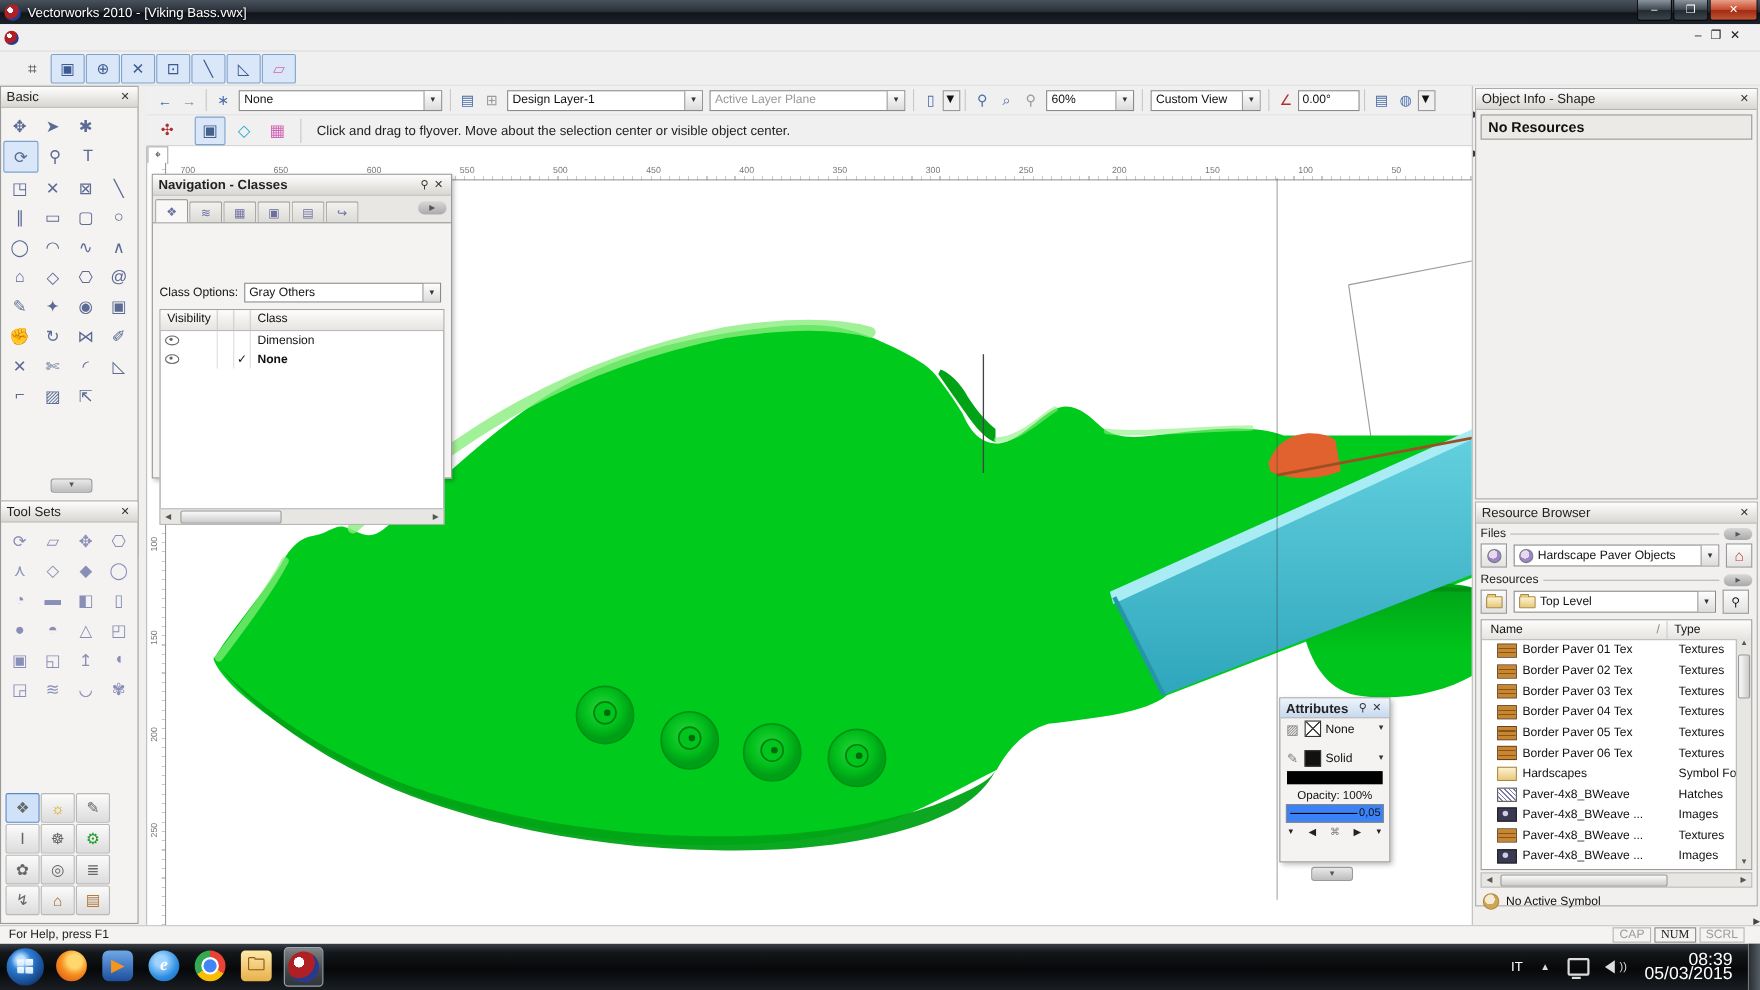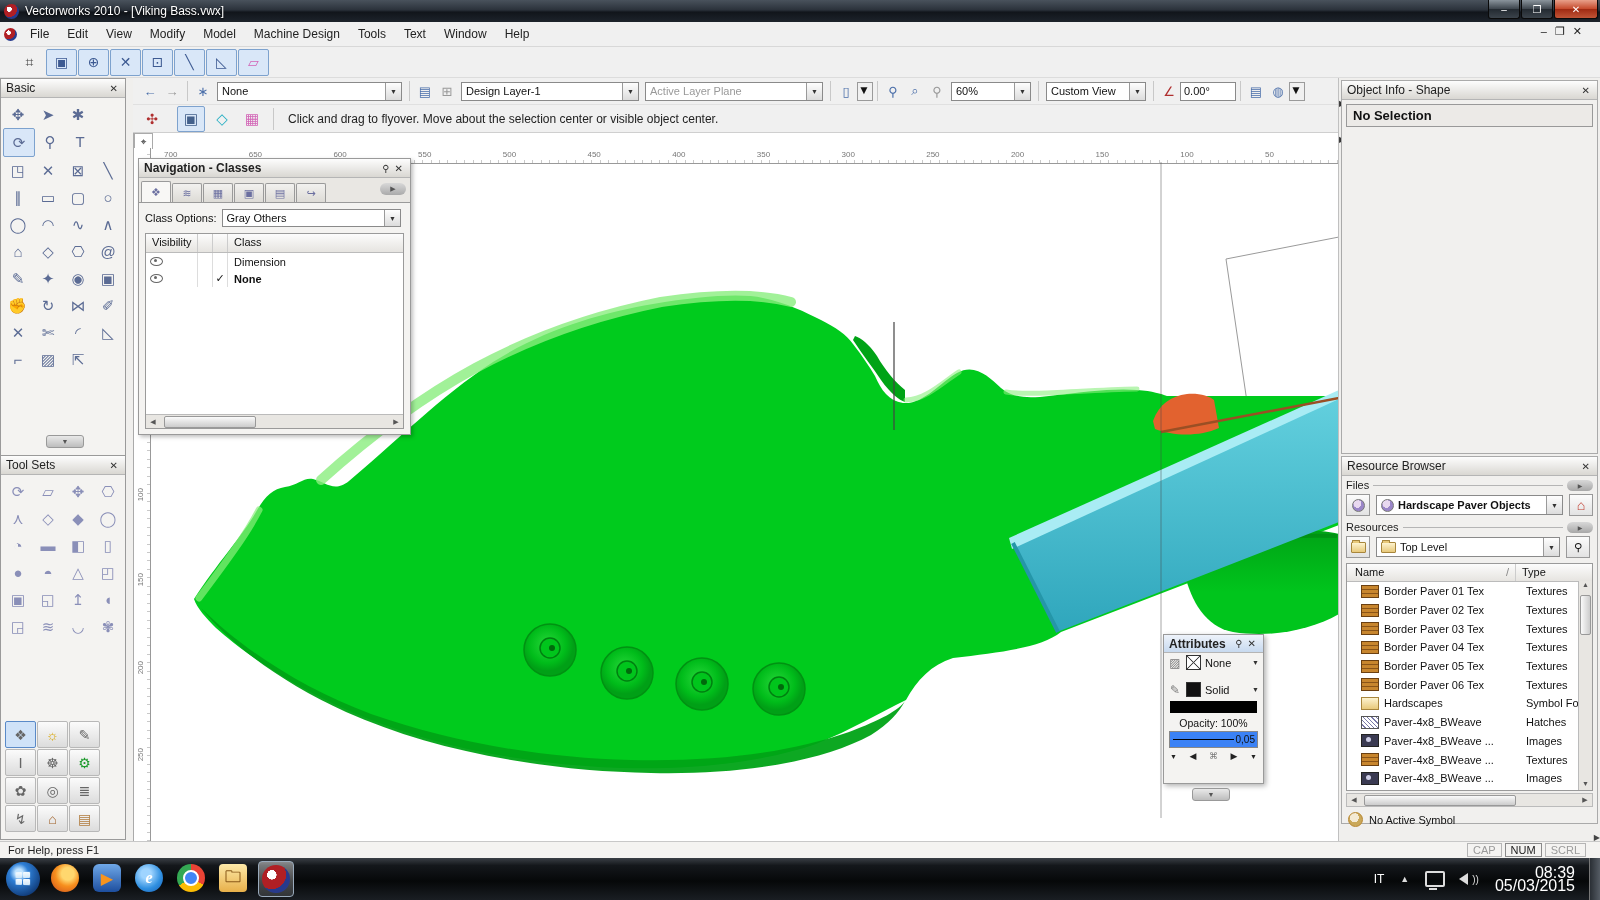--- a/index.html
+++ b/index.html
@@ -98,21 +98,21 @@
   .scene{position:absolute;left:17px;top:15px;}
   
   .navpal{left:138px;top:158px;width:273px;height:277px;box-shadow:2px 2px 4px rgba(0,0,0,.25);}
   .navtabs{display:flex;align-items:flex-end;height:22px;border-bottom:1px solid #9a9a9a;background:#e9e7e3;padding:2px 2px 0 2px;}
   .navtab{width:28px;height:18px;border:1px solid #9a9a9a;border-bottom:none;margin-right:1px;
     background:linear-gradient(#f2f1ef,#dddbd6);display:flex;align-items:center;justify-content:center;
     font-size:11px;color:#6b6fa0;border-radius:2px 2px 0 0;}
   .navtab[data-sel="true"]{background:#f8f7f5;height:20px;}
   .navmore{margin-left:auto;width:26px;height:12px;border-radius:6px;background:linear-gradient(#d8d8d8,#aaa);
     display:flex;align-items:center;justify-content:center;font-size:7px;color:#555;}
-  .clsopts{display:flex;align-items:center;padding:6px 6px 4px 6px;font-size:11px;}
+  .clsopts{display:flex;align-items:center;padding:6px 6px 4px 6px;font-size:11px;margin-top:48px;}
   .clsopts .dd{flex:1;height:18px;}
   .navtable{margin:2px 6px;border:1px solid #9a9a9a;background:#fff;height:196px;position:relative;box-sizing:border-box;}
   .nthead{display:flex;height:18px;border-bottom:1px solid #bbb;background:linear-gradient(#fcfcfc,#e6e4e0);font-size:11px;}
   .nthead .c1{width:52px;padding:2px 0 0 6px;box-sizing:border-box;border-right:1px solid #ccc;}
   .nthead .c2{width:14px;border-right:1px solid #ccc;}
   .nthead .c3{width:14px;border-right:1px solid #ccc;}
   .nthead .c4{flex:1;padding:2px 0 0 6px;}
   .ntrow{display:flex;height:17px;font-size:11px;align-items:center;}
   .ntrow .c1{width:52px;display:flex;justify-content:flex-start;padding-left:4px;box-sizing:border-box;border-right:1px solid #ddd;height:100%;align-items:center;}
   .ntrow .c2{width:14px;border-right:1px solid #ddd;height:100%;}
@@ -189,21 +189,21 @@
   .reshscroll{margin:2px 4px;height:14px;background:#e8e6e2;border:1px solid #bbb;display:flex;align-items:center;box-sizing:border-box;}
   .noactive{display:flex;align-items:center;font-size:11px;padding:3px 6px;}
   .nosym{width:13px;height:13px;border-radius:50%;margin-right:6px;border:1px solid #b8862e;
     background:radial-gradient(circle at 40% 35%,#f4ead4 0 40%,#caa85a 41% 100%);}
   
   .statusbar{position:absolute;left:0;top:841px;width:1600px;height:17px;background:#f4f3f1;
     border-top:1px solid #c8c8c8;display:flex;align-items:center;font-size:11px;box-sizing:border-box;}
   .statusbar .help{margin-left:8px;color:#222;}
   .inds{margin-left:auto;display:flex;align-items:center;margin-right:14px;}
   .ind{border:1px solid #b5b5b5;padding:0 5px;margin-left:3px;color:#9a9a9a;font-size:11px;background:#f4f3f1;}
-  .ind.on{color:#222;border-color:#8a8a8a;}
+  .ind.on{color:#222;border-color:#8a8a8a;font-family:Liberation Serif, serif;}
   
   .taskbar{position:absolute;left:0;top:858px;width:1600px;height:42px;
     background:linear-gradient(#3a3f45 0%,#14171b 18%,#060809 55%,#1a1e23 100%);display:flex;align-items:center;}
   .orb{width:34px;height:34px;border-radius:50%;margin-left:6px;
     background:radial-gradient(circle at 38% 32%,#bfe3ff 0 12%,#2e7fd6 30%,#123f7e 75%,#0a2246 100%);
     display:flex;align-items:center;justify-content:center;}
   .winflag{width:16px;height:14px;display:grid;grid-template-columns:7px 7px;grid-template-rows:6px 6px;gap:1px;transform:perspective(40px) rotateY(-14deg);}
   .winflag i{background:linear-gradient(#f6fbff,#cfe6f8);border-radius:1px;}
   .tbicon{width:34px;height:34px;margin-left:8px;border-radius:4px;display:flex;align-items:center;justify-content:center;}
   .tbicon .g{width:28px;height:28px;border-radius:50%;display:flex;align-items:center;justify-content:center;color:#fff;font-weight:bold;font-size:16px;}
@@ -236,32 +236,20 @@
     <span class="apptitle" data-name="window-title">Vectorworks 2010 - [Viking Bass.vwx]</span>
     <div class="wbtns">
       <div class="wbtn" data-name="minimize-button">–</div>
       <div class="wbtn" data-name="restore-button">❐</div>
       <div class="wbtn close" data-name="close-button">✕</div>
     </div>
   </div>
 
   <div class="menubar" data-name="menu-bar">
     <span class="vwicon" style="width:13px;height:13px;margin-right:4px;" data-name="document-icon"></span>
-    <div style="display:flex;">
-      <span class="menuitem" data-name="menu-item">File</span>
-        <span class="menuitem" data-name="menu-item">Edit</span>
-        <span class="menuitem" data-name="menu-item">View</span>
-        <span class="menuitem" data-name="menu-item">Modify</span>
-        <span class="menuitem" data-name="menu-item">Model</span>
-        <span class="menuitem" data-name="menu-item">Machine Design</span>
-        <span class="menuitem" data-name="menu-item">Tools</span>
-        <span class="menuitem" data-name="menu-item">Text</span>
-        <span class="menuitem" data-name="menu-item">Window</span>
-        <span class="menuitem" data-name="menu-item">Help</span>
-    </div>
   </div>
   <div class="mdibtns" data-name="mdi-window-controls">
     <span data-name="mdi-minimize-button">–</span><span data-name="mdi-restore-button">❐</span><span data-name="mdi-close-button">✕</span>
   </div>
 
   <div class="grip" data-name="toolbar-grip"></div>
   <div class="snapbar" data-name="snap-toolbar">
 
       <div class="snapbtn" data-name="snap-to-grid" data-on="false">
         <span data-name="snap-icon">⌗</span>
@@ -924,38 +912,38 @@
 
   <div class="rightcol" data-name="right-palette-dock"></div>
   <div class="dockarrow" style="top:96px;" data-name="dock-expand-arrow">▶</div>
   <div class="dockarrow" style="top:132px;" data-name="dock-expand-arrow">▶</div>
 
   <div class="objinfo" data-name="object-info-palette">
     <div class="ptitle">
       <span class="pt-label" data-name="object-info-title">Object Info - Shape</span>
       <span class="pclose" data-name="close-icon">✕</span>
     </div>
-    <div class="noselbox" data-name="selection-status">No Selection</div>
+    <div class="noselbox" data-name="selection-status">No Resources</div>
   </div>
 
   <div class="resbrowser" data-name="resource-browser-palette">
     <div class="ptitle">
       <span class="pt-label" data-name="resource-browser-title">Resource Browser</span>
       <span class="pclose" data-name="close-icon">✕</span>
     </div>
     <div class="sechdr">
       <span data-name="files-section-label">Files</span>
       <span class="rule"></span>
       <span class="pillbtn" data-name="files-section-button">▶</span>
     </div>
     <div class="resrow">
       <span class="sqbtn" data-name="file-menu-button">
           <span class="globe" data-name="globe-icon"></span>
         </span>
-      <div class="dd" style="flex:1;height:20px;font-weight:bold;" data-name="files-dropdown">
+      <div class="dd" style="flex:1;height:20px;" data-name="files-dropdown">
         <span class="globe" style="margin-left:4px;" data-name="globe-icon"></span>
         <span class="ddtext">Hardscape Paver Objects</span>
         <span class="ddbtn" data-name="chevron-down-icon">▼</span>
       </div>
       <span class="homebtn" data-name="home-icon">⌂</span>
     </div>
     <div class="sechdr">
       <span data-name="resources-section-label">Resources</span>
       <span class="rule"></span>
       <span class="pillbtn" data-name="resources-section-button">▶</span>

